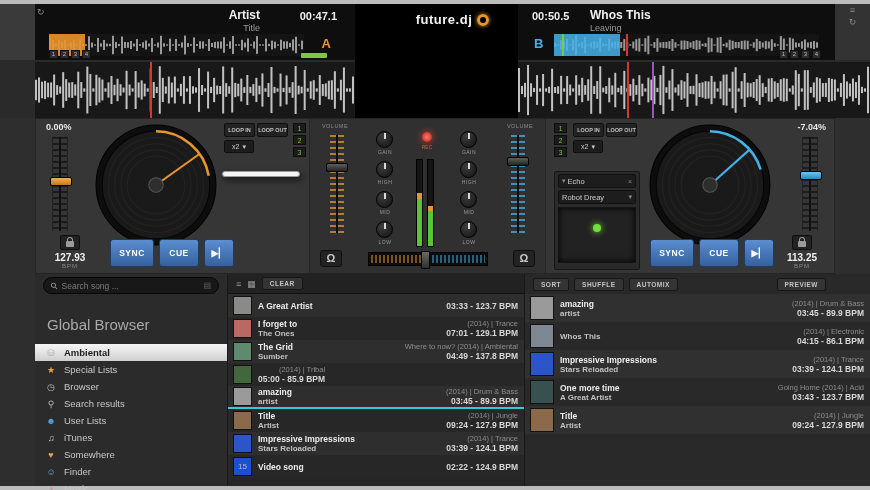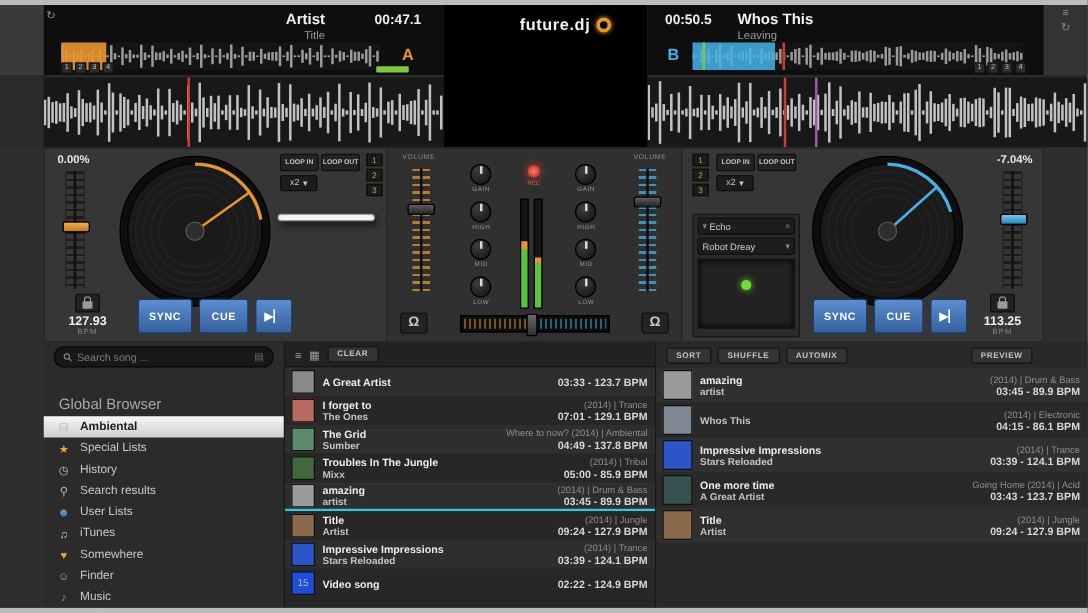--- a/index.html
+++ b/index.html
@@ -98,21 +98,21 @@
 
   
   .browser { position:absolute; left:0; top:270px; width:870px; height:212px; background:#262626; }
   .b-rail { position:absolute; left:0; top:0; width:35px; height:212px; background:#2e2e2e; }
   .sidebar { position:absolute; left:35px; top:0; width:193px; height:212px; background:#2b2b2b; border-right:1px solid #191919; }
   .searchbox { margin:3px 8px 2px; height:17px; background:#181818; border:1px solid #070707; border-radius:9px; display:flex; align-items:center; padding:0 7px; gap:4px; }
   .search-glyph { font-size:9px; color:#999; transform:rotate(-45deg); }
   .searchbox input { flex:1; background:transparent; border:none; outline:none; color:#ccc; font-size:8.5px; font-family:"Liberation Sans",sans-serif; min-width:0; }
   .searchbox input::placeholder { color:#7d7d7d; }
   .search-right { font-size:8px; color:#666; cursor:pointer; }
-  .gb-header { font-size:12px; color:#a8a8a8; padding:4px 0 3px 12px;margin-top:18px; }
+  .gb-header { font-size:15px; color:#a8a8a8; padding:4px 0 11px 12px;margin-top:18px; }
   .side-item { display:flex; align-items:center; height:17px; padding-left:10px; gap:7px; cursor:pointer; }
   .side-item.selected { background:linear-gradient(#f6f6f6,#cfcfcf); }
   .side-item.selected .side-label { color:#1c1c1c; font-weight:bold; }
   .side-ico { width:12px; font-size:9px; text-align:center; }
   .side-label { font-size:9.5px; color:#c8c8c8; }
 
   .center-col { position:absolute; left:228px; top:0; width:297px; height:212px; background:#262626; border-right:1px solid #191919; }
   .list-toolbar { height:20px; display:flex; align-items:center; gap:6px; padding:0 8px; background:#222; border-bottom:1px solid #121212; }
   .tb-ico { font-size:9px; color:#999; cursor:pointer; }
   .tb-btn { font-size:6.5px; font-weight:bold; color:#c4c4c4; background:#343434; border:1px solid #161616; border-radius:2px; padding:2px 7px; letter-spacing:0.5px; cursor:pointer; }
@@ -790,21 +790,21 @@
       <div class="side-item selected">
             <span class="side-ico" style="color: rgb(184, 184, 184);">⛁</span>
             <span class="side-label">Ambiental</span>
           </div>
           <div class="side-item">
             <span class="side-ico" style="color: rgb(232, 163, 61);">★</span>
             <span class="side-label">Special Lists</span>
           </div>
           <div class="side-item">
             <span class="side-ico" style="color: rgb(184, 184, 184);">◷</span>
-            <span class="side-label">History</span>
+            <span class="side-label">Browser</span>
           </div>
           <div class="side-item">
             <span class="side-ico" style="color: rgb(184, 184, 184);">⚲</span>
             <span class="side-label">Search results</span>
           </div>
           <div class="side-item">
             <span class="side-ico" style="color: rgb(90, 159, 212);">☻</span>
             <span class="side-label">User Lists</span>
           </div>
           <div class="side-item">
@@ -873,24 +873,20 @@
               <span class="tartist">Sumber</span>
             </span>
             <span class="tmeta">
               <span class="tmeta1">Where to now? (2014) | Ambiental</span>
               <span class="tmeta2">04:49 - 137.8 BPM</span>
             </span>
           </div>
           <div class="trow">
             <span class="art" style="background: rgb(65, 104, 60);">
               <span class="artnum"></span>
-            </span>
-            <span class="tinfo">
-              <span class="ttitle">Troubles In The Jungle</span>
-              <span class="tartist">Mixx</span>
             </span>
             <span class="tmeta">
               <span class="tmeta1">(2014) | Tribal</span>
               <span class="tmeta2">05:00 - 85.9 BPM</span>
             </span>
           </div>
           <div class="trow highlight">
             <span class="art" style="background: rgb(154, 154, 154);">
               <span class="artnum"></span>
             </span>

